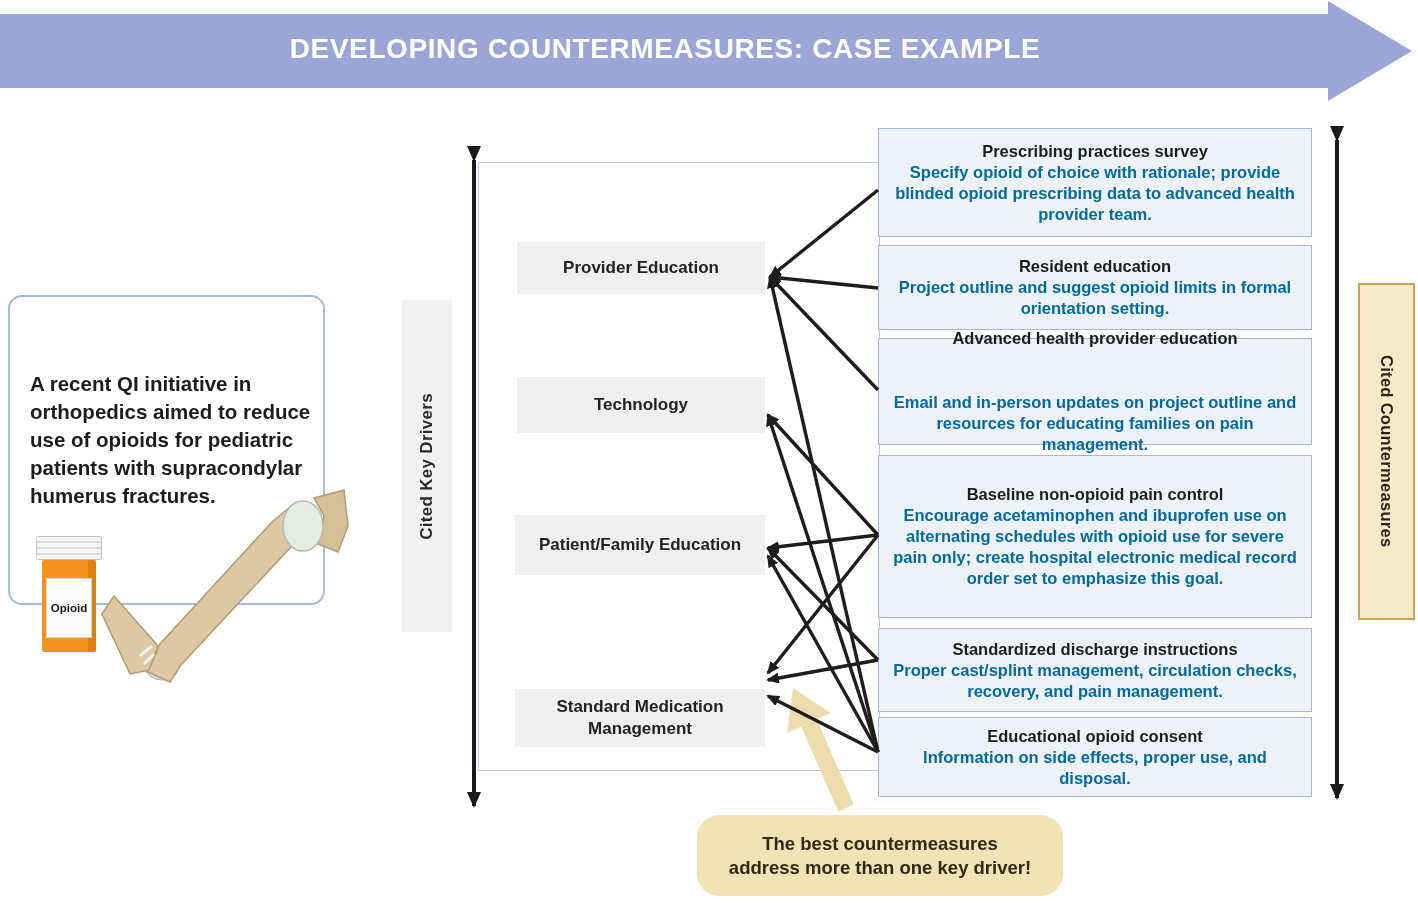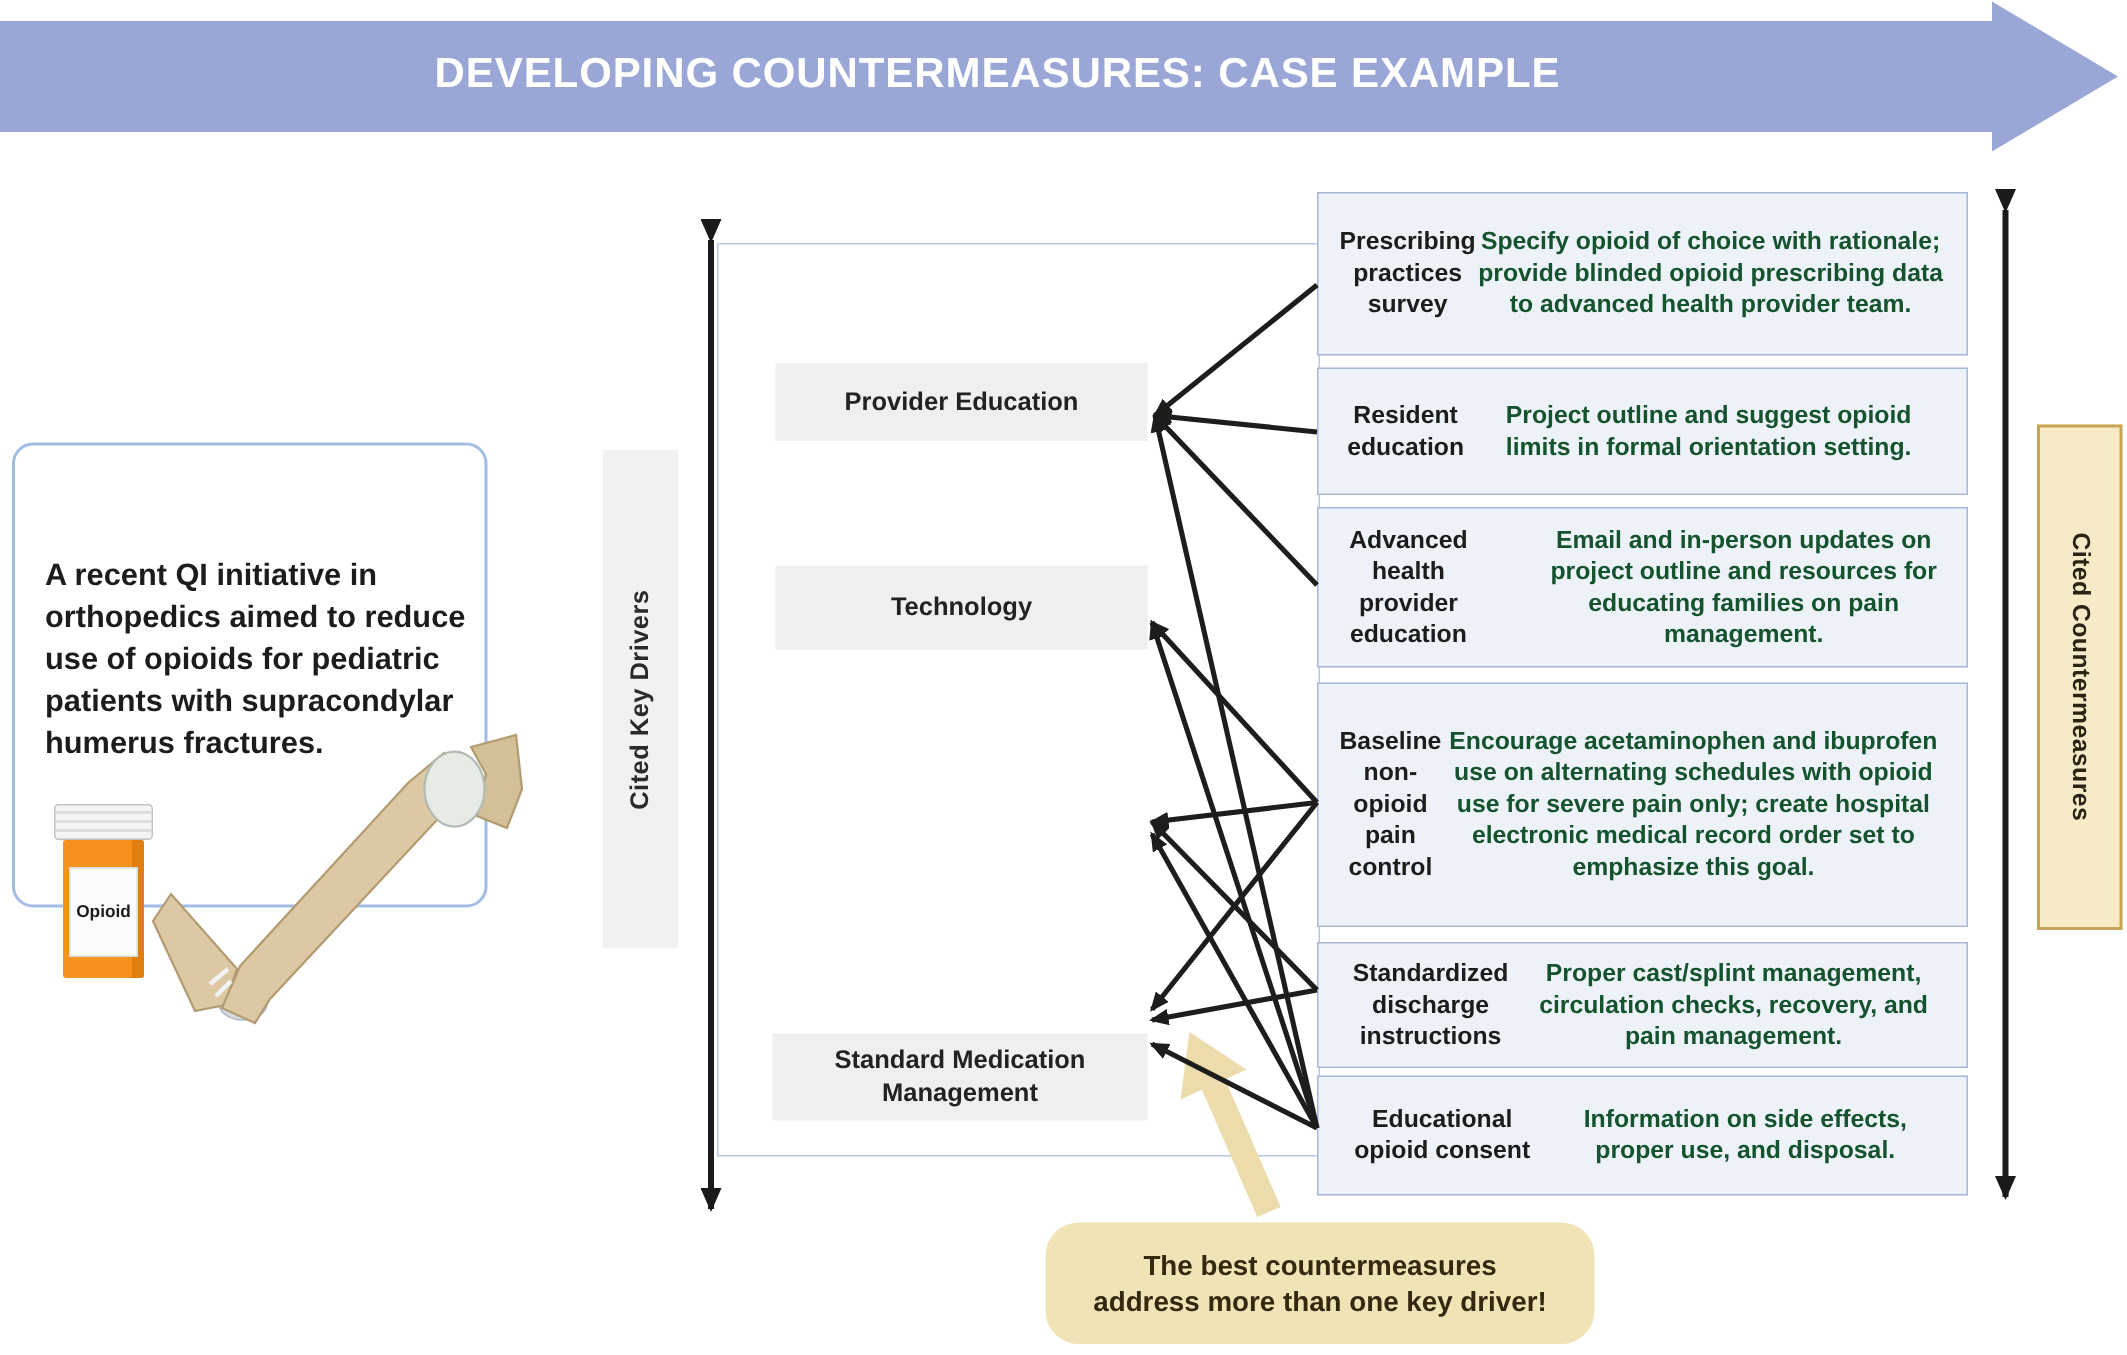--- a/index.html
+++ b/index.html
@@ -39,24 +39,24 @@
   #driver-2{left:515px;top:515px;width:250px;height:60px;}
   #driver-3{left:515px;top:657px;width:250px;height:58px;padding:0 18px;box-sizing:border-box;margin-top:32px;}
 
   #drivers-axis-label{left:402px;top:300px;width:50px;height:332px;background:#f1f1f1;
       display:flex;align-items:center;justify-content:center;}
   #drivers-axis-label span{writing-mode:vertical-rl;transform:rotate(180deg);
       font-size:17px;font-weight:bold;color:#2a2a2a;letter-spacing:.3px;}
 
   
   .cm-box{left:878px;width:434px;background:#edf1f8;border:1.6px solid #a7b7dc;
-          box-sizing:border-box;display:flex;align-items:center;
+          box-sizing:border-box;display:flex;flex-direction:column;align-items:center;
           justify-content:center;text-align:center;padding:4px 14px;}
   .cm-title{font-size:16.5px;font-weight:bold;color:#1c1c1c;line-height:21px;}
-  .cm-body{font-size:16.5px;font-weight:bold;color:#14532d;line-height:21px;}
+  .cm-body{font-size:16.5px;font-weight:bold;color:#0369a1;line-height:21px;}
   #cm-0{top:128px;height:109px;}
   #cm-1{top:245px;height:85px;}
   #cm-2{top:338px;height:107px;gap:43px;}
   #cm-3{top:455px;height:163px;}
   #cm-4{top:628px;height:84px;}
   #cm-5{top:717px;height:80px;}
 
   #cm-axis-label{left:1358px;top:283px;width:57px;height:337px;background:#f6eac7;
       border:2px solid #c9a457;box-sizing:border-box;display:flex;align-items:center;
       justify-content:center;}
@@ -103,20 +103,23 @@
 
   <div id="drivers-axis-label" class="abs">
     <span>Cited Key Drivers</span>
   </div>
 
   <div id="driver-0" class="abs driver-box">
     <span>Provider Education</span>
     </div>
   <div id="driver-1" class="abs driver-box">
     <span>Technology</span>
+    </div>
+  <div id="driver-2" class="abs driver-box">
+    <span>Patient/Family Education</span>
     </div>
   <div id="driver-3" class="abs driver-box">
     <span>Standard Medication Management</span>
     </div>
 
   <div id="cm-0" class="abs cm-box">
     <div class="cm-title">Prescribing practices survey</div>
     <div class="cm-body">Specify opioid of choice with rationale; provide blinded opioid prescribing data to advanced health provider team.</div>
   </div>
   <div id="cm-1" class="abs cm-box">

